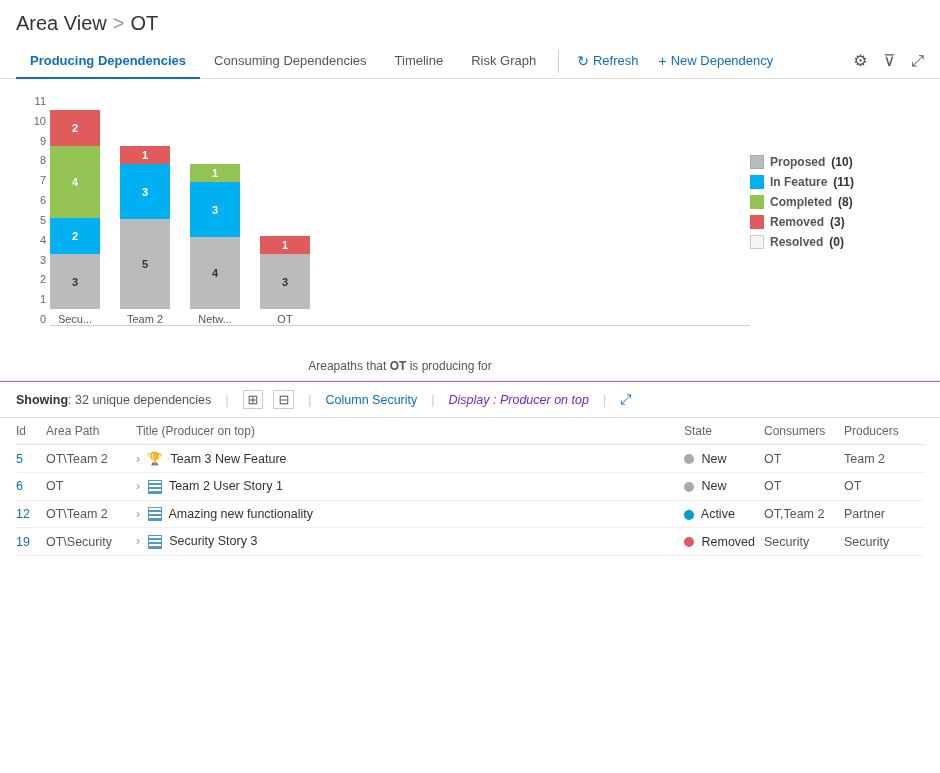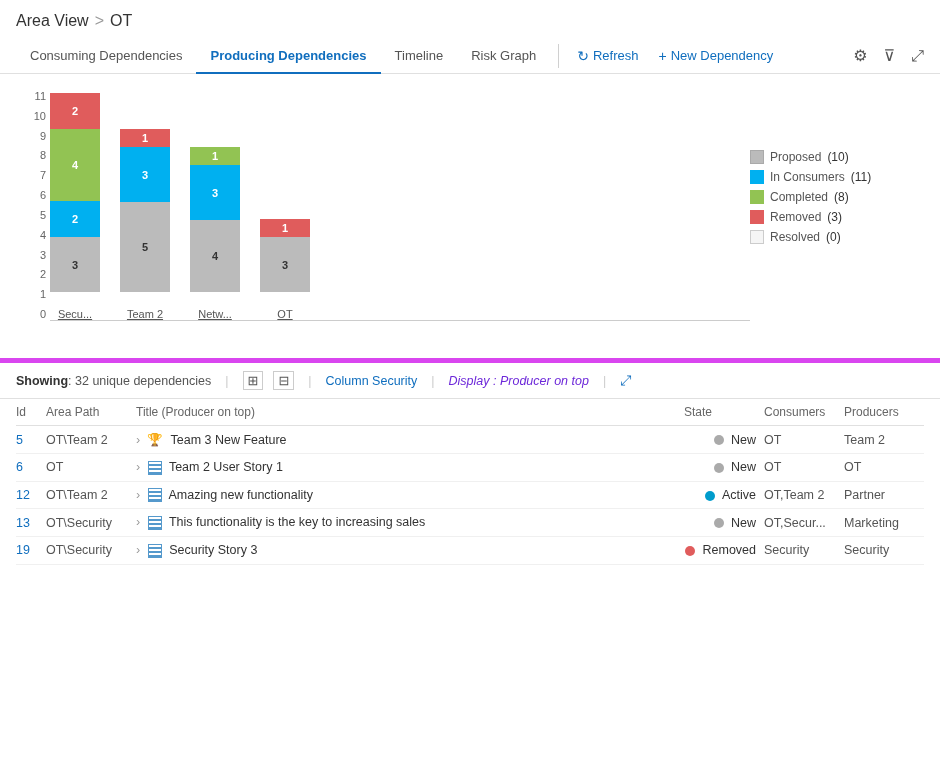--- a/index.html
+++ b/index.html
@@ -1,98 +1,98 @@
 <!DOCTYPE html>
 <html><head>
   <meta charset="utf-8">
   <style>
     * { box-sizing: border-box; margin: 0; padding: 0; }
     body { font-family: 'Segoe UI', Arial, sans-serif; font-size: 13px; color: #333; background: #fff; width: 940px; }
 
     
-    .breadcrumb { display: flex; align-items: center; padding: 12px 16px 8px; font-size: 16px; color: #333; }
+    .breadcrumb { display: flex; align-items: center; padding: 12px 16px 8px; font-size: 20px; color: #333; }
     .breadcrumb-area { color: #333; font-weight: 400; }
     .breadcrumb-sep { margin: 0 6px; color: #999; }
     .breadcrumb-current { color: #333; }
 
     
     .tabs { display: flex; align-items: center; border-bottom: 1px solid #e0e0e0; padding: 0 16px; }
     .tab { padding: 10px 14px; cursor: pointer; color: #555; font-size: 13px; position: relative; white-space: nowrap; }
     .tab.active { color: #106ebe; font-weight: 600; }
     .tab.active::after { content: ''; position: absolute; bottom: -1px; left: 0; right: 0; height: 2px; background: #106ebe; }
     .tab-divider { width: 1px; height: 24px; background: #d0d0d0; margin: 0 8px; }
     .tab-action { display: flex; align-items: center; gap: 4px; padding: 8px 10px; cursor: pointer; color: #106ebe; font-size: 13px; }
     .tab-action .icon { font-size: 14px; }
     .spacer { flex: 1; }
     .toolbar-icons { display: flex; align-items: center; gap: 16px; }
     .toolbar-icon { cursor: pointer; color: #555; font-size: 16px; }
 
     
     .chart-container { padding: 16px 20px 0; display: flex; }
     .chart-area { flex: 1; position: relative; }
-    .chart-legend { width: 170px; padding-top: 60px; }
+    .chart-legend { width: 170px; padding-top: 60px; font-weight: bold; }
     .legend-item { display: flex; align-items: center; gap: 6px; margin-bottom: 6px; font-size: 12px; }
     .legend-dot { width: 14px; height: 14px; border: 1px solid #ccc; flex-shrink: 0; }
     .legend-label { color: #555; }
 
     
-    .showing-bar { display: flex; align-items: center; padding: 8px 16px; border-top: 5px solid #d946ef; border-bottom: 1px solid #e0e0e0; gap: 10px; font-size: 12.5px; color: #555; margin-top: 8px; }
+    .showing-bar { display: flex; align-items: center; padding: 8px 16px; border-top: 1px solid #d946ef; border-bottom: 1px solid #e0e0e0; gap: 10px; font-size: 12.5px; color: #555; margin-top: 8px; }
     .showing-bar strong { color: #333; }
     .showing-divider { color: #ccc; margin: 0 4px; }
     .expand-btn { border: 1px solid #ccc; background: #fff; cursor: pointer; padding: 1px 4px; font-size: 13px; color: #555; }
     .col-options { color: #106ebe; cursor: pointer; }
     .display-label { color: #6d28d9; font-style: italic; }
     .expand-link { color: #106ebe; cursor: pointer; font-size: 14px; }
 
     
     .dep-table { width: 100%; border-collapse: collapse; }
     .dep-table th { text-align: left; padding: 6px 8px 6px 0; color: #666; font-weight: 400; font-size: 12px; border-bottom: 1px solid #e0e0e0; }
     .dep-table td { padding: 6px 8px 6px 0; border-bottom: 1px solid #f0f0f0; font-size: 12.5px; vertical-align: middle; }
     .dep-table td.id-col { color: #106ebe; cursor: pointer; width: 30px; }
     .dep-table td.area-col { width: 90px; color: #555; }
     .dep-table td.title-col { color: #333; }
-    .dep-table td.state-col { width: 80px; text-align: right; }
+    .dep-table td.state-col { width: 80px; }
     .dep-table td.consumers-col { width: 80px; color: #555; }
     .dep-table td.producers-col { width: 80px; color: #555; }
     .state-dot { display: inline-block; width: 10px; height: 10px; border-radius: 50%; margin-right: 4px; vertical-align: middle; }
     .title-expand { color: #999; margin-right: 4px; cursor: pointer; }
     .title-link { color: #333; }
 
     
     .y-axis { position: absolute; left: 0; top: 0; bottom: 30px; width: 30px; display: flex; flex-direction: column-reverse; justify-content: space-between; align-items: flex-end; padding-right: 4px; }
     .y-label { font-size: 11px; color: #666; }
 
     
     .bars-area { margin-left: 30px; display: flex; align-items: flex-end; gap: 20px; height: 230px; padding-bottom: 0; }
     .bar-group { display: flex; flex-direction: column; align-items: center; }
     .bar-stack { display: flex; flex-direction: column-reverse; }
     .bar-seg { display: flex; align-items: center; justify-content: center; font-size: 11px; font-weight: 600; color: #fff; min-height: 2px; width: 50px; }
     .bar-seg.proposed { background: #bbb; color: #333; }
     .bar-seg.inprogress { background: #00b0f0; }
     .bar-seg.completed { background: #92c353; }
     .bar-seg.removed { background: #e05c5c; }
-    .bar-label { font-size: 11px; color: #555; margin-top: 16px; text-align: center; text-decoration: underline; }
+    .bar-label { font-size: 11px; color: #555; margin-top: 4px; text-align: center; }
     .chart-x-label { text-align: center; font-size: 12px; color: #555; margin-top: 4px; margin-left: 30px; }
     .axis-line { border-top: 1px solid #ccc; margin-left: 30px; }
 
     .table-wrap { padding: 0 16px; }
     .chart-outer { padding-bottom: 0; }
   </style>
 </head>
 <body>
 
 <div class="breadcrumb">
   <span class="breadcrumb-area">Area View</span>
   <span class="breadcrumb-sep">&gt;</span>
   <span class="breadcrumb-current">OT</span>
 </div>
 
 <div class="tabs">
+  <div class="tab active">Producing Dependencies</div>
   <div class="tab">Consuming Dependencies</div>
-  <div class="tab active">Producing Dependencies</div>
   <div class="tab">Timeline</div>
   <div class="tab">Risk Graph</div>
   <div class="tab-divider"></div>
   <div class="tab-action">
     <span class="icon">↻</span>
     <span>Refresh</span>
   </div>
   <div class="tab-action">
     <span class="icon">+</span>
     <span>New Dependency</span>
@@ -159,31 +159,32 @@
             <div class="bar-stack">
               <div class="bar-seg proposed" style="height:55px;">3</div>
               <div class="bar-seg removed" style="height:18px;">1</div>
             </div>
             <div class="bar-label">OT</div>
           </div>
         </div>
 
         <div class="axis-line"></div>
       </div>
+      <div class="chart-x-label">Areapaths that <strong>OT</strong> is producing for</div>
     </div>
 
     <div class="chart-legend">
       <div class="legend-item">
         <div class="legend-dot" style="background:#bbb;border-color:#aaa;"></div>
         <span class="legend-label">Proposed</span>
         <span>(10)</span>
       </div>
       <div class="legend-item">
         <div class="legend-dot" style="background:#00b0f0;border-color:#00b0f0;"></div>
-        <span class="legend-label">In Consumers</span>
+        <span class="legend-label">In Feature</span>
         <span>(11)</span>
       </div>
       <div class="legend-item">
         <div class="legend-dot" style="background:#92c353;border-color:#92c353;"></div>
         <span class="legend-label">Completed</span>
         <span>(8)</span>
       </div>
       <div class="legend-item">
         <div class="legend-dot" style="background:#e05c5c;border-color:#e05c5c;"></div>
         <span class="legend-label">Removed</span>
@@ -263,35 +264,20 @@
       <span class="title-link">Amazing new functionality</span>
     </td>
     <td class="state-col">
       <span class="state-dot" style="background:#009ccc;"></span>
       <span>Active</span>
     </td>
     <td class="consumers-col">OT,Team 2</td>
     <td class="producers-col">Partner</td>
   </tr>
         <tr>
-    <td class="id-col">13</td>
-    <td class="area-col">OT\Security</td>
-    <td class="title-col">
-      <span class="title-expand">›</span>
-      <span style="display:inline-block;width:14px;height:14px;background:repeating-linear-gradient(0deg,#5599cc,#5599cc 2px,#fff 2px,#fff 4px);border:1px solid #5599cc;vertical-align:middle;margin-right:4px;"></span>
-      <span class="title-link">This functionality is the key to increasing sales</span>
-    </td>
-    <td class="state-col">
-      <span class="state-dot" style="background:#aaa;"></span>
-      <span>New</span>
-    </td>
-    <td class="consumers-col">OT,Secur...</td>
-    <td class="producers-col">Marketing</td>
-  </tr>
-        <tr>
     <td class="id-col">19</td>
     <td class="area-col">OT\Security</td>
     <td class="title-col">
       <span class="title-expand">›</span>
       <span style="display:inline-block;width:14px;height:14px;background:repeating-linear-gradient(0deg,#5599cc,#5599cc 2px,#fff 2px,#fff 4px);border:1px solid #5599cc;vertical-align:middle;margin-right:4px;"></span>
       <span class="title-link">Security Story 3</span>
     </td>
     <td class="state-col">
       <span class="state-dot" style="background:#e05c5c;"></span>
       <span>Removed</span>

